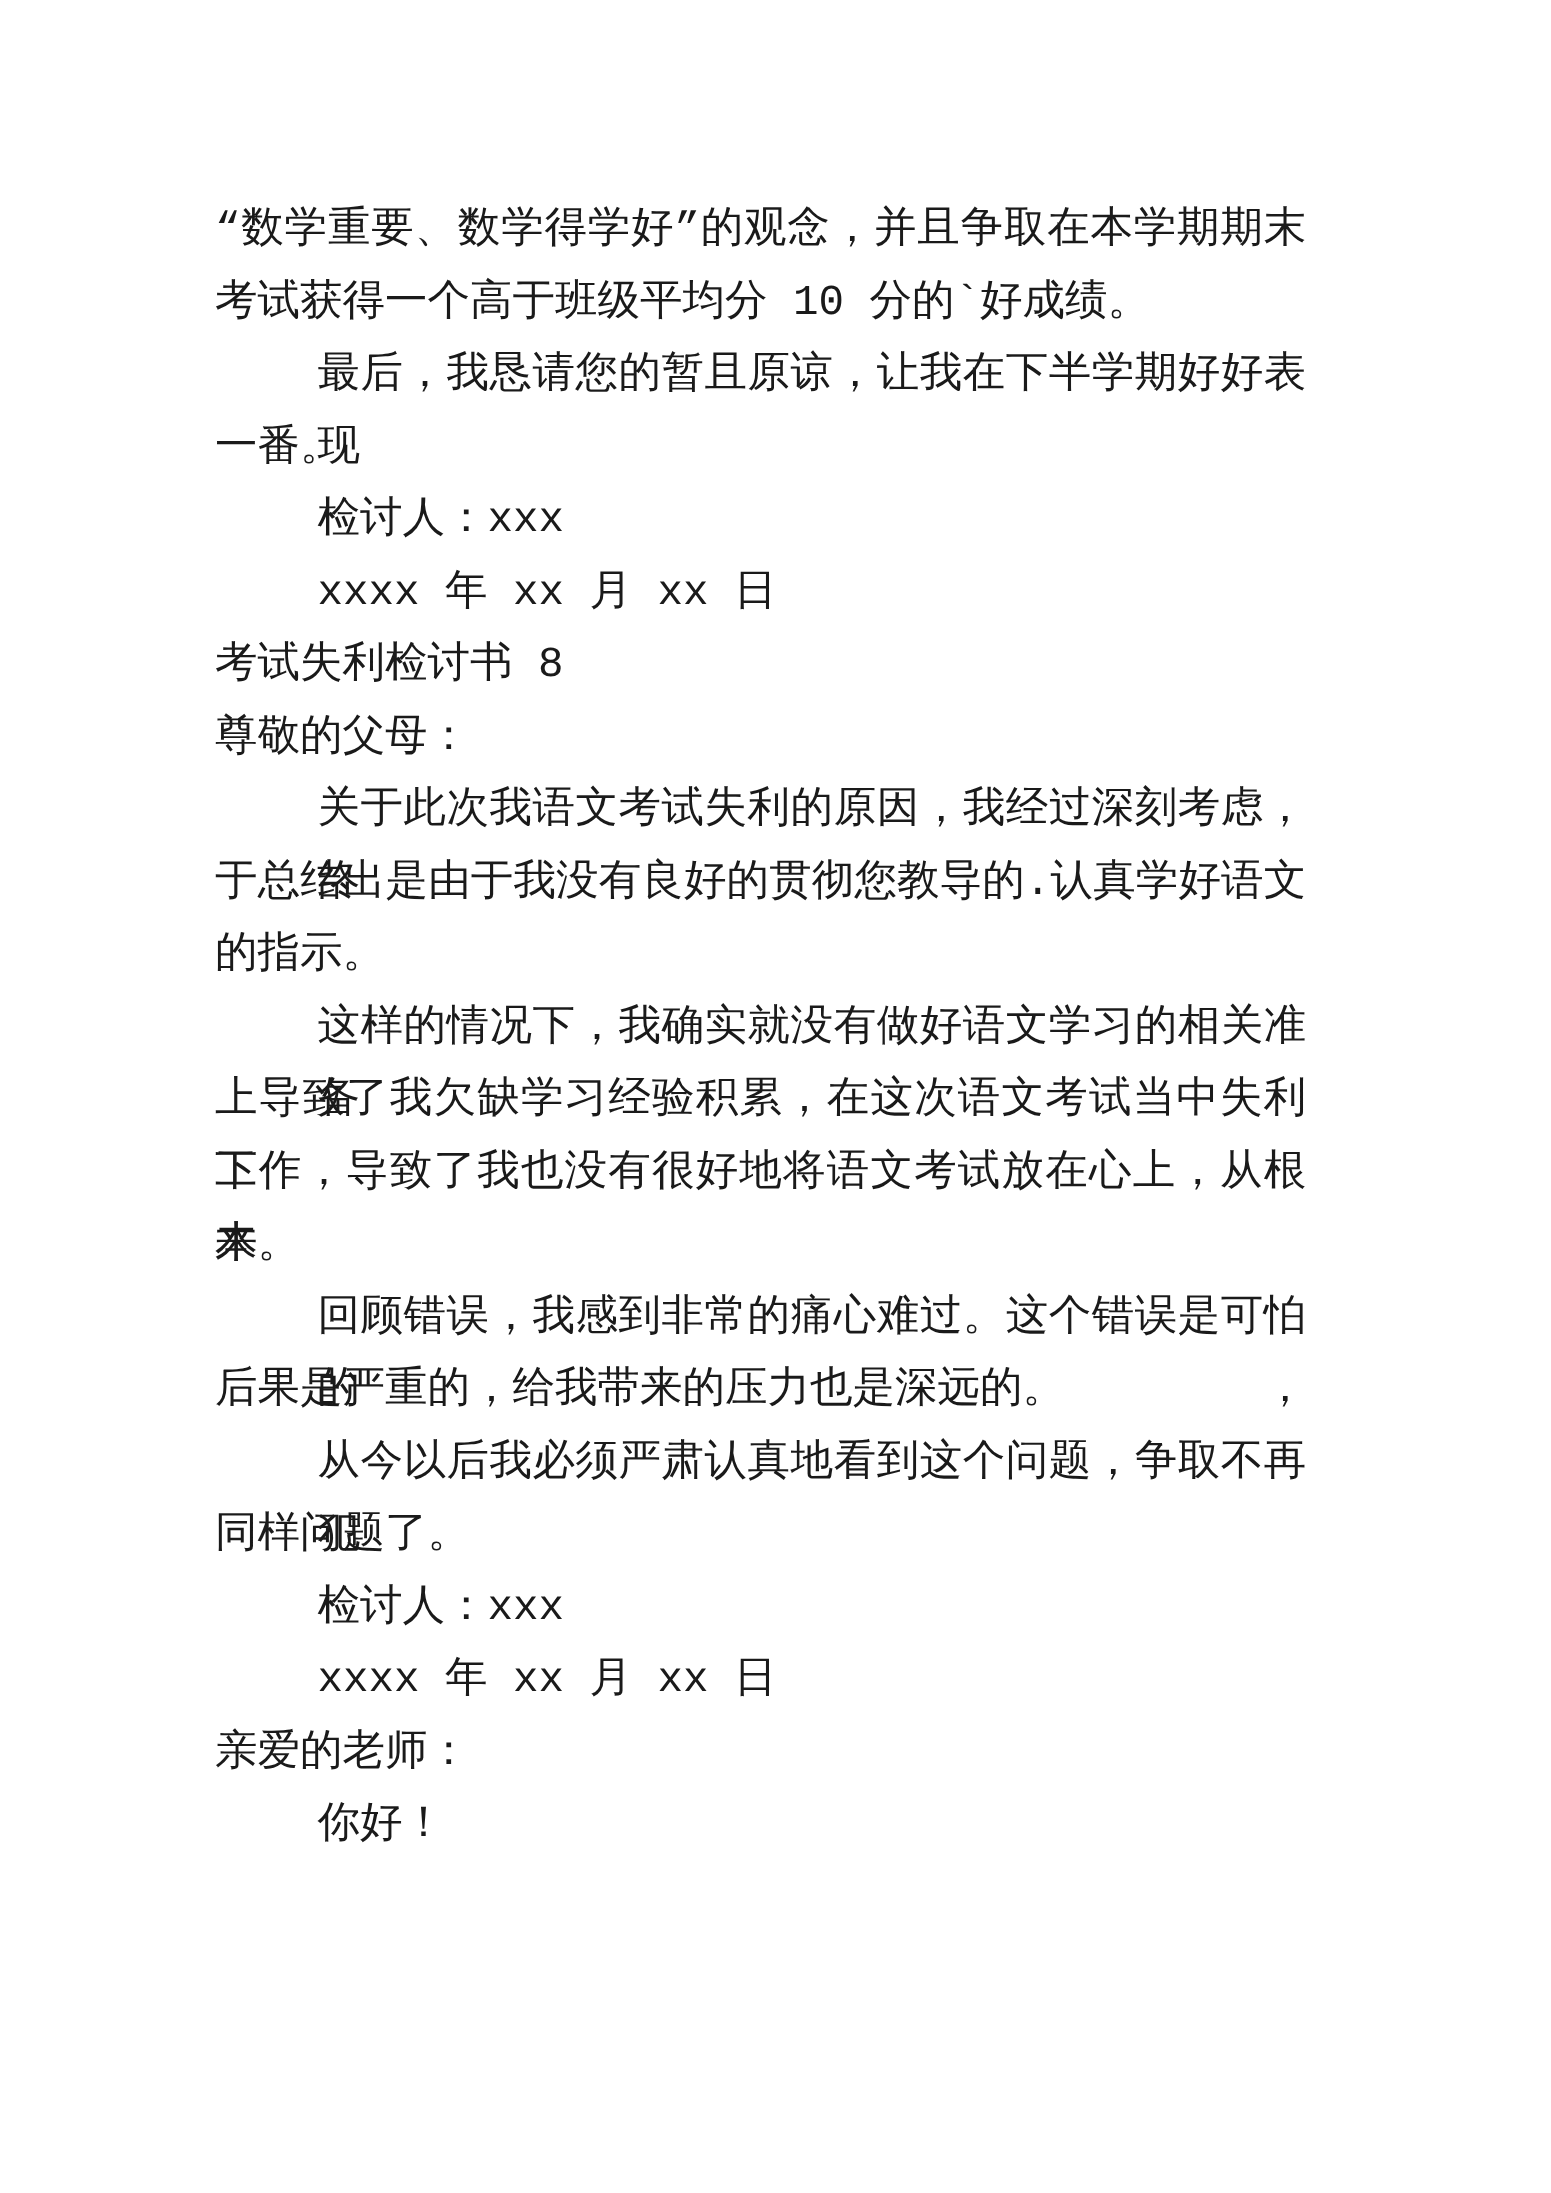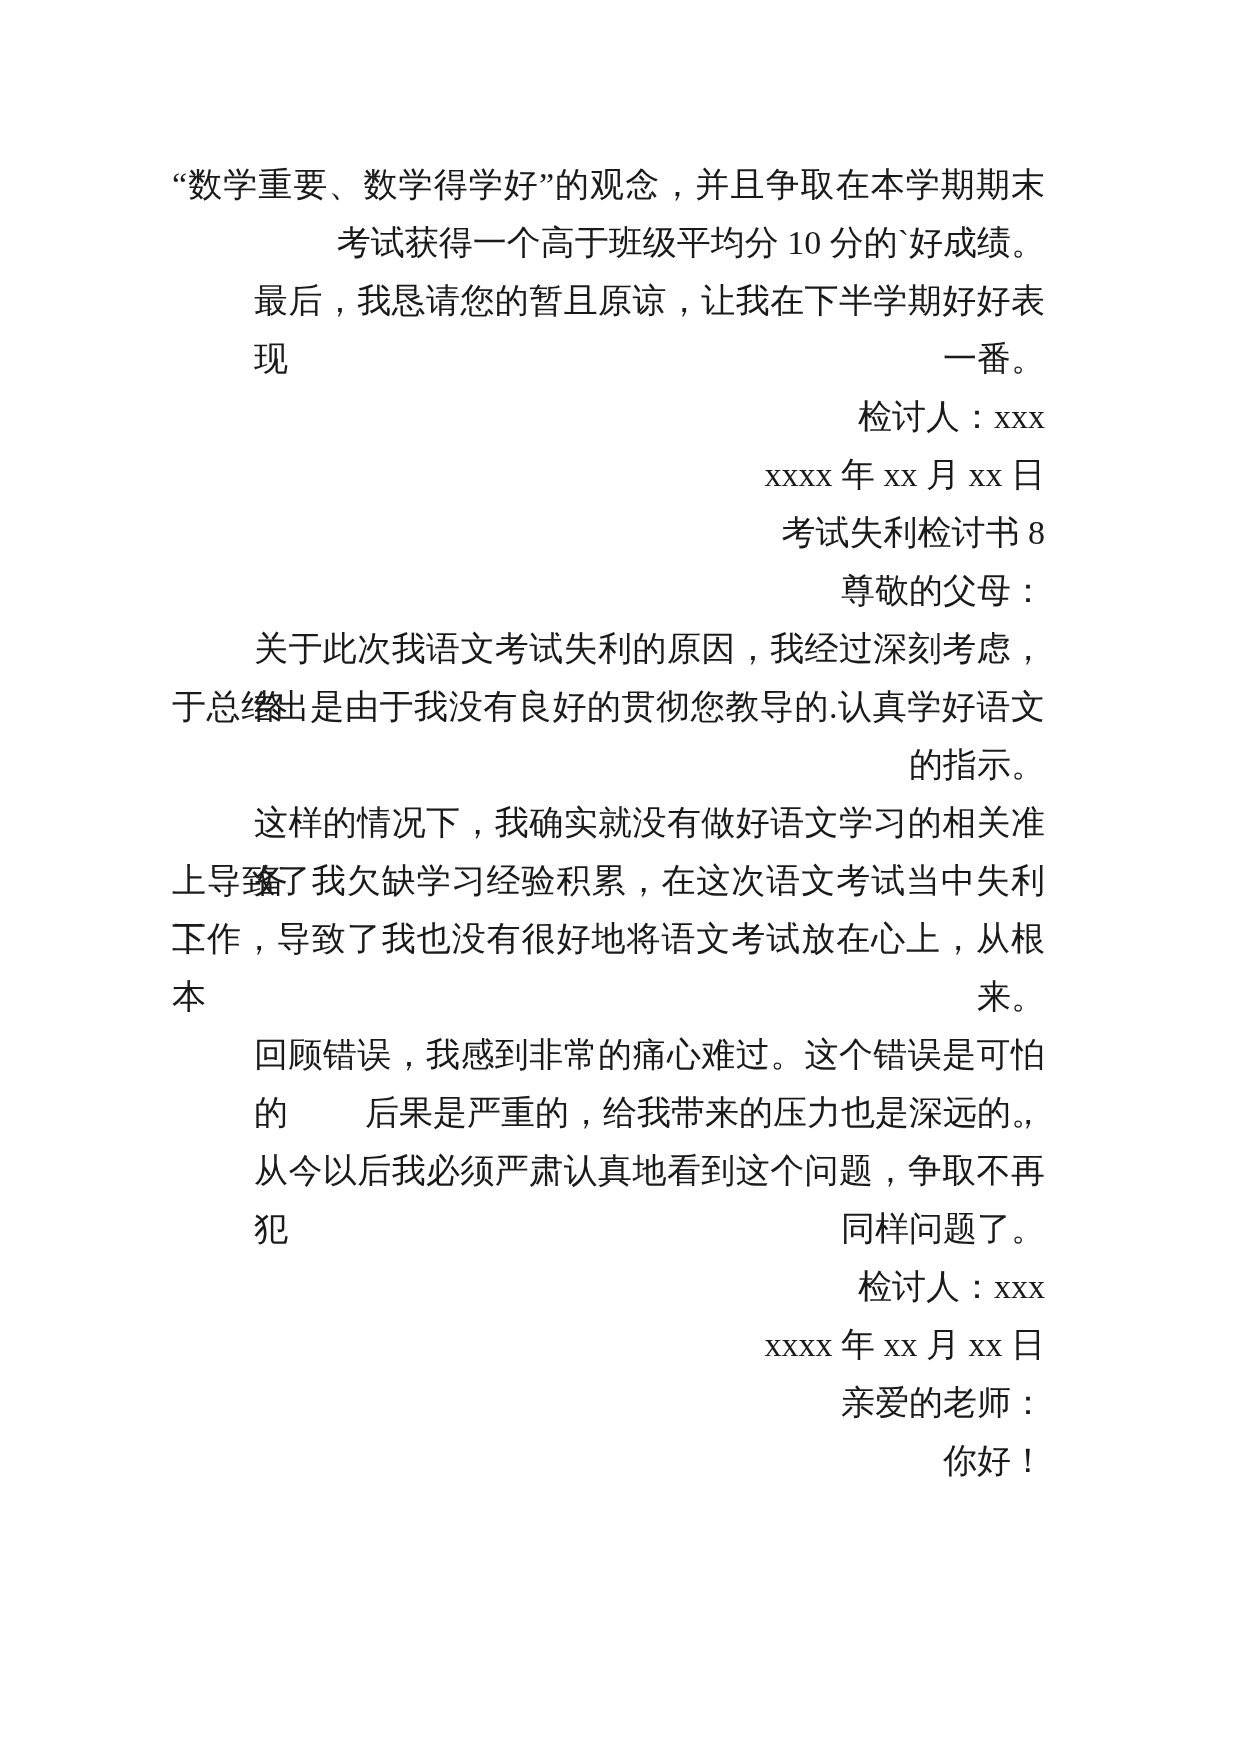--- a/index.html
+++ b/index.html
@@ -6,35 +6,35 @@
     margin: 0;
     padding: 0;
     background: #ffffff;
   }
   .page {
     position: relative;
     width: 1241px;
     height: 1754px;
     background: #ffffff;
     overflow: hidden;
-    font-family: Liberation Serif, serif;
+    font-family: Liberation Mono, monospace;
     color: #1a1a1a;
   }
   .text-block {
     position: absolute;
     left: 172px;
     top: 156px;
     width: 873px;
     font-size: 34px;
     line-height: 58px;
     letter-spacing: 0;
   }
   .line {
     height: 58px;
-    text-align: right;
+    text-align: left;
     white-space: nowrap;
     overflow: visible;
   }
   
   .just {
     white-space: normal;
     text-align: justify;
     text-align-last: justify;
   }
   

